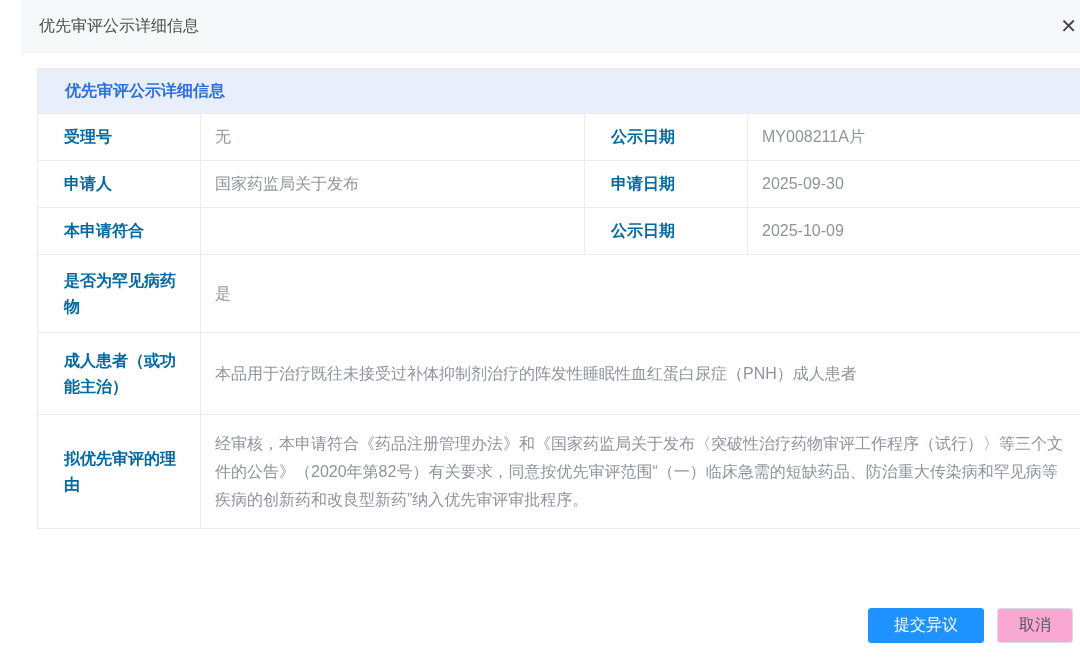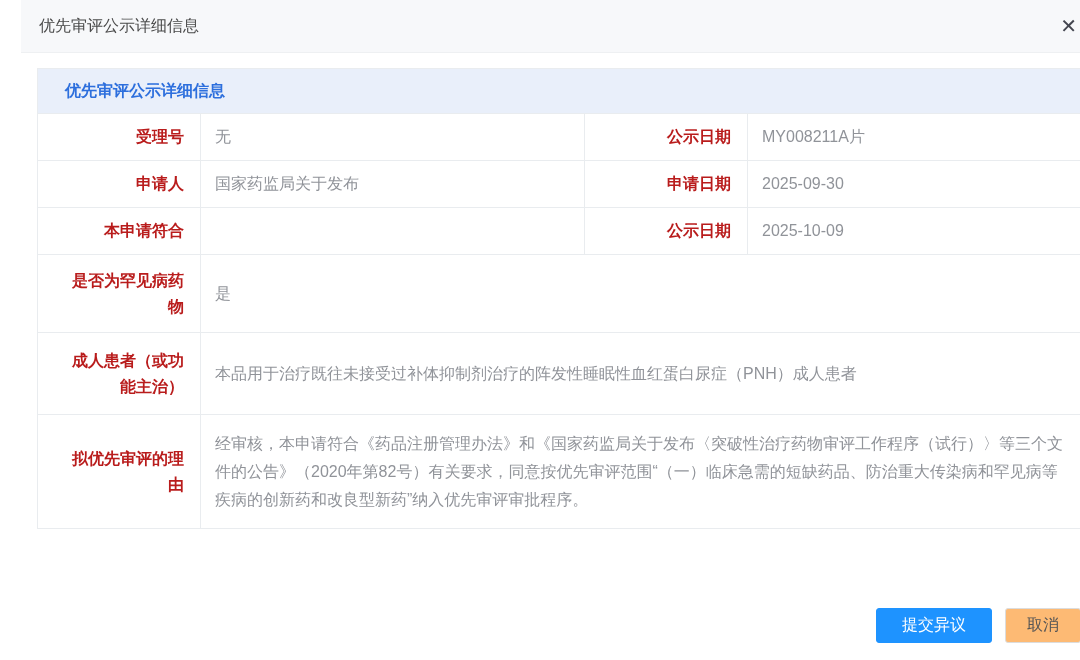--- a/index.html
+++ b/index.html
@@ -39,57 +39,57 @@
   }
   td.band {
     background: var(--band-bg, #e9effa);
     color: var(--band-text, #2d6fdd);
     font-weight: bold;
     height: 45px;
     padding-left: 27px;
   }
   td.lbl {
     font-weight: bold;
-    color: #b91c1c;
-    text-align: right;
+    color: #0369a1;
+    text-align: left;
     padding: 8px 16px 8px 26px;
     line-height: 26px;
   }
   td.val {
     color: #909399;
     padding: 8px 14px;
     line-height: 28px;
   }
   tr.r-std  td { height: 47px; }
   tr.r-tall td { height: 78px; }
   tr.r-ind  td { height: 82px; }
   tr.r-rsn  td { height: 114px; }
 
   
   .modal-footer {
     position: absolute;
-    right: 20px; top: 608px;
+    right: 28px; top: 608px;
     display: flex; gap: 13px;
   }
   .btn {
     height: 35px;
     border-radius: 3px;
     font-size: 16px;
     display: inline-flex; align-items: center; justify-content: center;
     cursor: pointer;
     font-family: inherit;
   }
   .btn-primary {
     background: var(--primary, #1e93ff);
     border: 1px solid var(--primary, #1e93ff);
     color: #fff;
     padding: 0 25px;
   }
   .btn-default {
-    background: #fdba74;
+    background: #f9a8d4;
     border: 1px solid #dcdcdc;
     color: #555;
     padding: 0 21px;
   }
 </style>
 </head>
 <body>
 
 <div class="modal">
 

